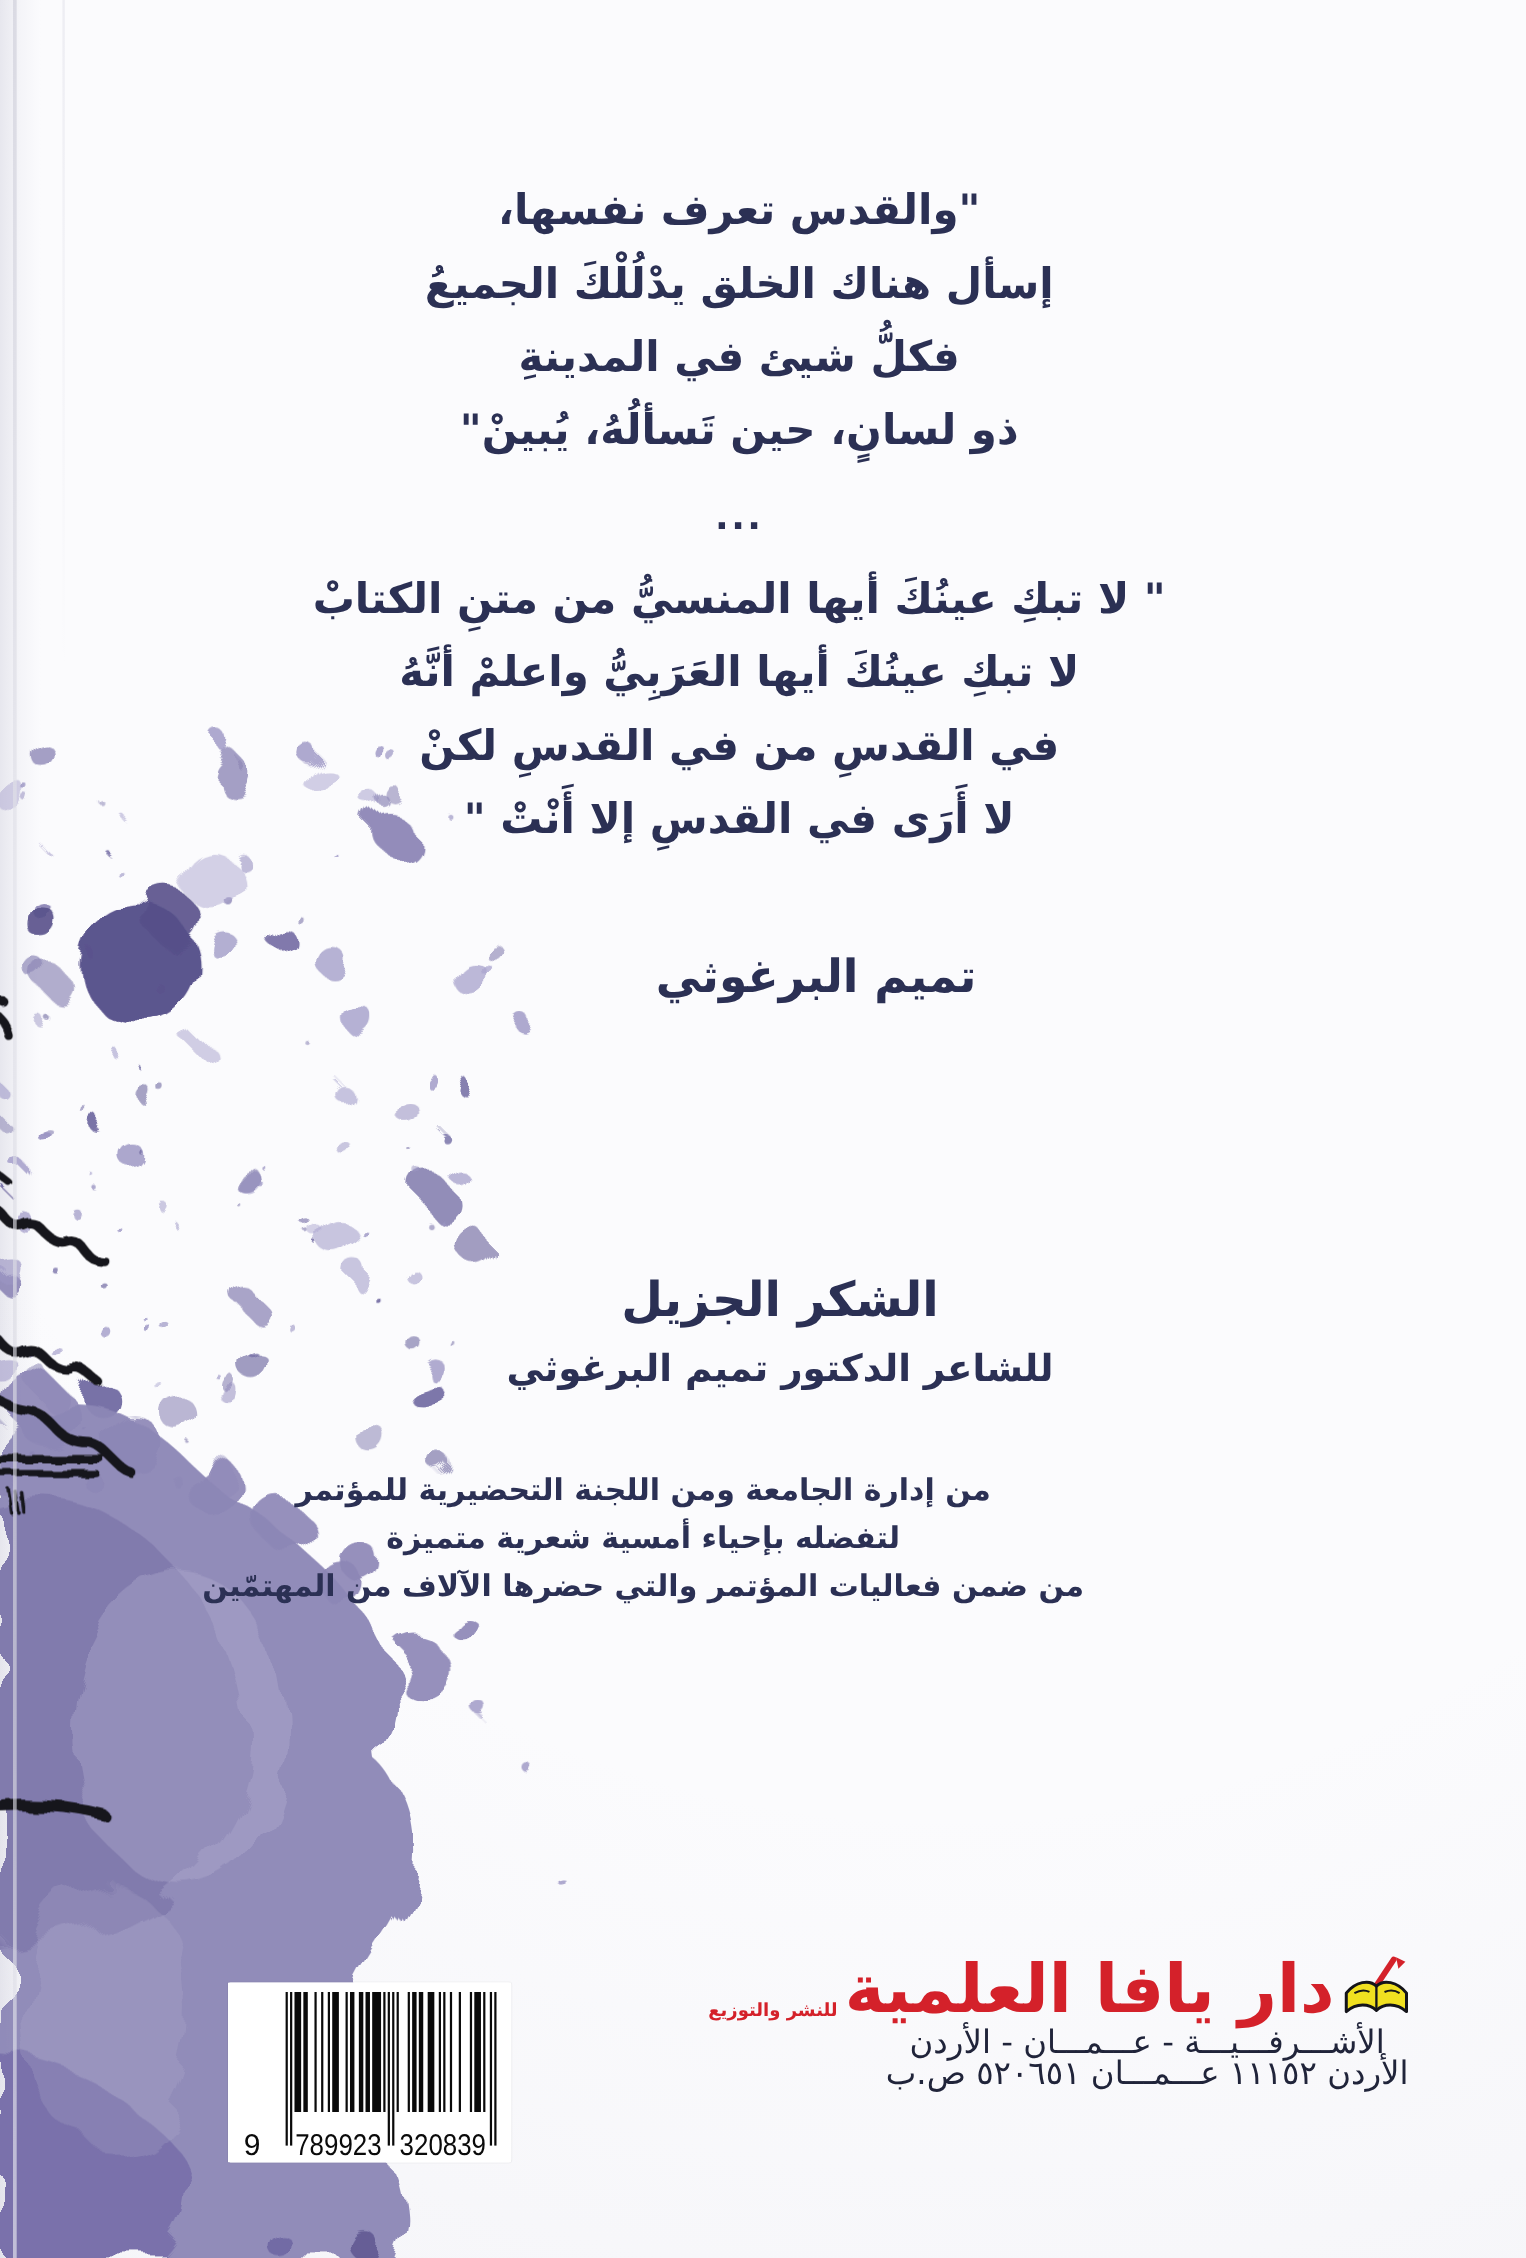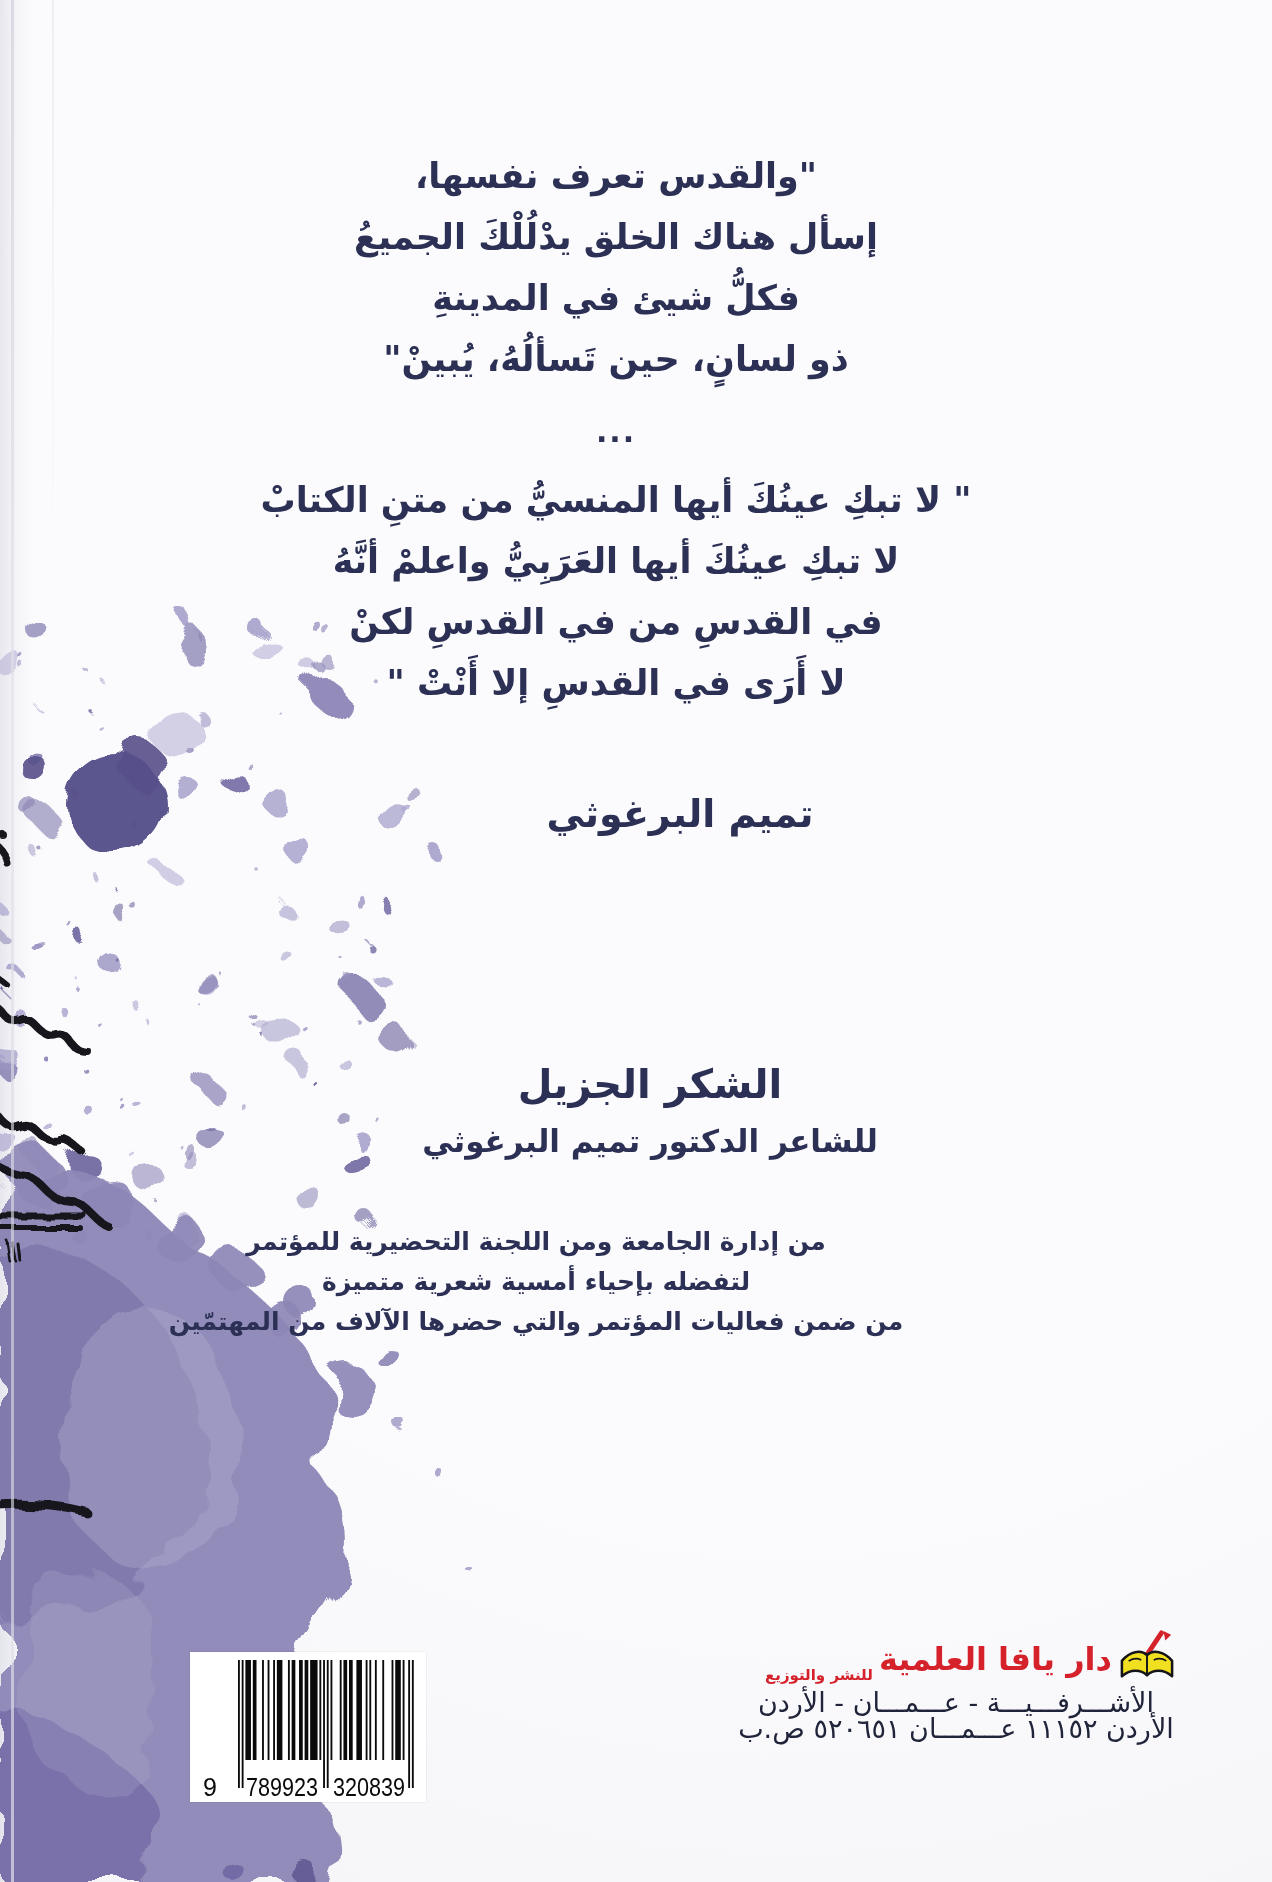--- a/index.html
+++ b/index.html
@@ -31,21 +31,21 @@
   .thanks-sub{font-size:31px;font-weight:bold;line-height:46px;margin-top:8px;}
 
   .note{position:absolute;top:1222px;left:0;width:100%;text-align:center;direction:rtl;
         transform:translateX(-100px);color:var(--poem-color);}
   .nline{font-size:25px;font-weight:bold;line-height:40px;}
 
   .publisher{position:absolute;top:1626px;right:96px;width:440px;text-align:center;}
   .logo-row{display:flex;direction:rtl;justify-content:flex-start;align-items:flex-end;
             gap:6px;height:62px;margin-bottom:2px;}
   .logo-icon{flex:0 0 auto;margin-bottom:2px;}
-  .logo-main{font-size:32px;font-weight:bold;color:var(--brand);line-height:58px;white-space:nowrap;}
+  .logo-main{font-size:56px;font-weight:bold;color:var(--brand);line-height:58px;white-space:nowrap;}
   .logo-sub{font-size:15px;font-weight:bold;color:var(--brand);margin-bottom:4px;white-space:nowrap;}
   .addr{font-size:27px;font-weight:normal;color:var(--addr-color);line-height:25.5px;white-space:nowrap;}
   .email{font-family:"Liberation Sans", sans-serif;font-size:27px;font-weight:bold;
          color:var(--email-color);letter-spacing:.5px;margin-top:3px;white-space:nowrap;}
 
   .barcode-box{position:absolute;left:190px;top:1652px;width:236px;height:150px;background:#ffffff;
                border-radius:2px;box-shadow:0 0 0 1px rgba(0,0,0,.04);}
 </style>
 </head>
 <body>

